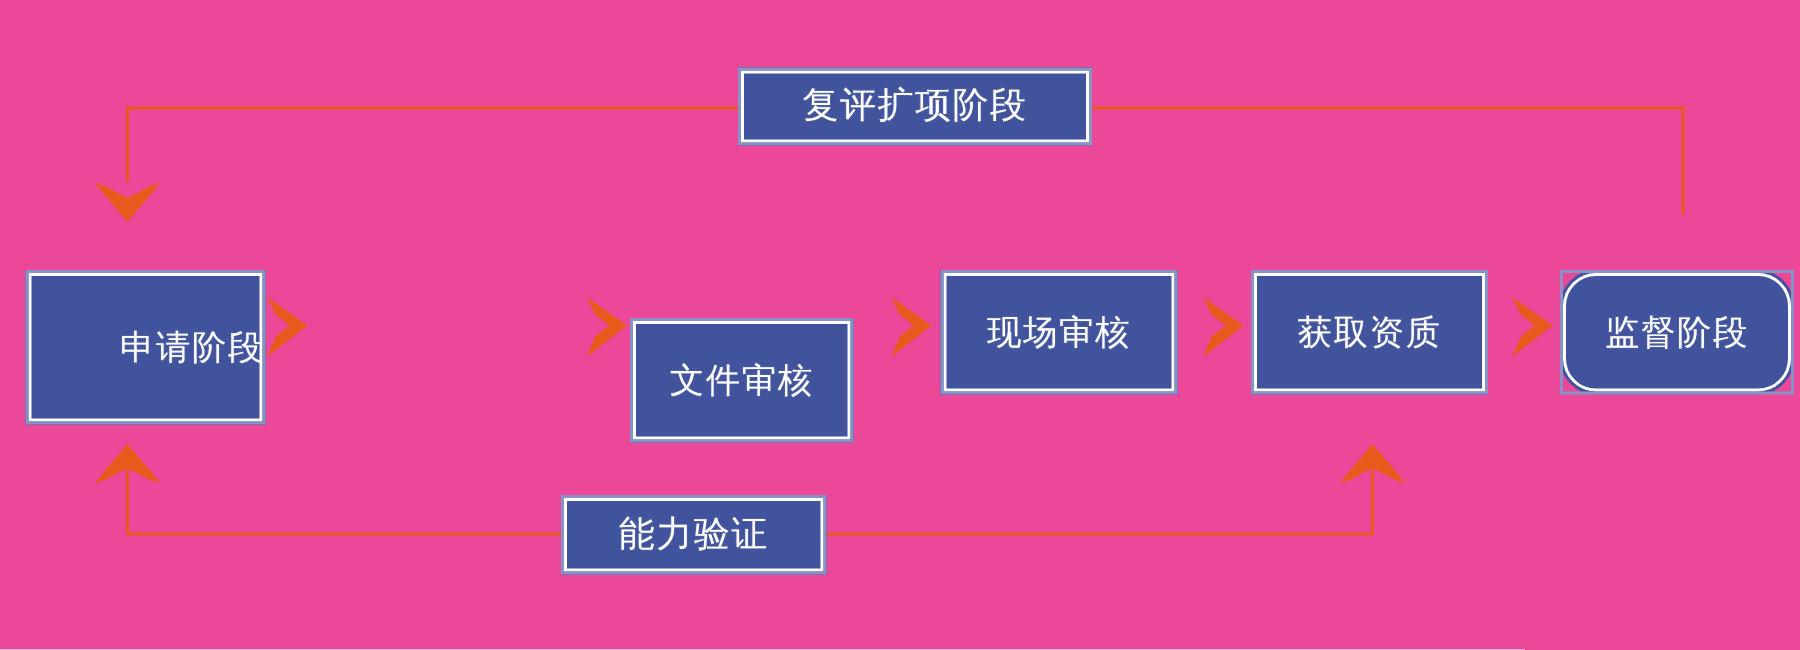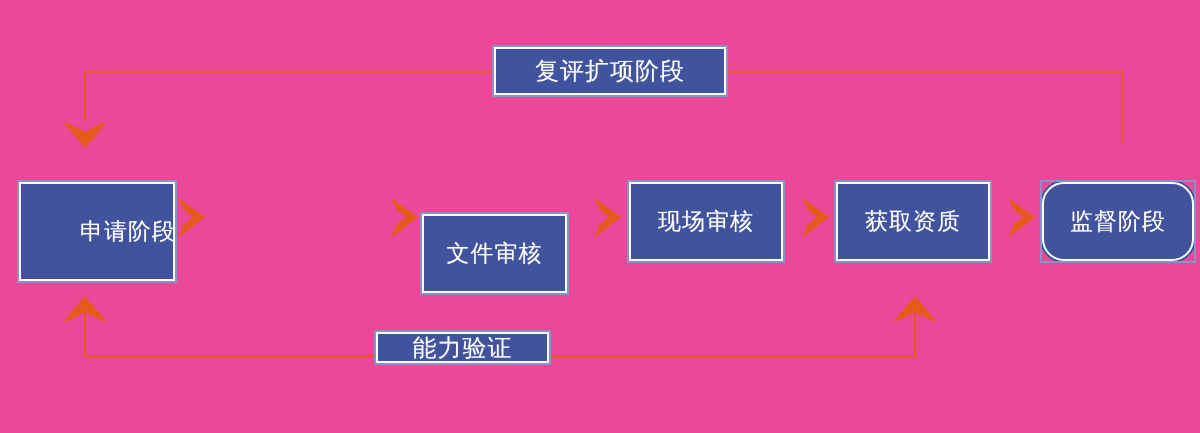--- a/index.html
+++ b/index.html
@@ -98,21 +98,21 @@
   </svg>
 
   <svg class="arrow-svg" style="left:890px; top:296px;" width="50" height="36" viewBox="0 0 50 36">
     <polygon points="25,0 47,26 40,24 25,16 10,24 3,26" fill="#E8591C"></polygon>
   </svg>
 
   <div class="stage-box wide" style="left:492px; top:45px; width:236px; height:52px;">
     <span class="stage-label">复评扩项阶段</span>
   </div>
 
-  <div class="stage-box wide" style="left:374px; top:330px; width:177px; height:35px;">
+  <div class="stage-box wide" style="left:374px; top:330px; width:177px; height:53px;">
     <span class="stage-label">能力验证</span>
   </div>
 
   <div class="stage-box" style="left:17px; top:180px; width:160px; height:103px;justify-content:flex-end;">
     <span class="stage-label">申请阶段</span>
   </div>
 
   <svg class="chevron" style="left:176px; top:196px;" width="30" height="44" viewBox="0 0 30 44">
     <polygon points="2,2 29,21 2,42 8,28 17,21 8,14" fill="#E8591C"></polygon>
   </svg>

